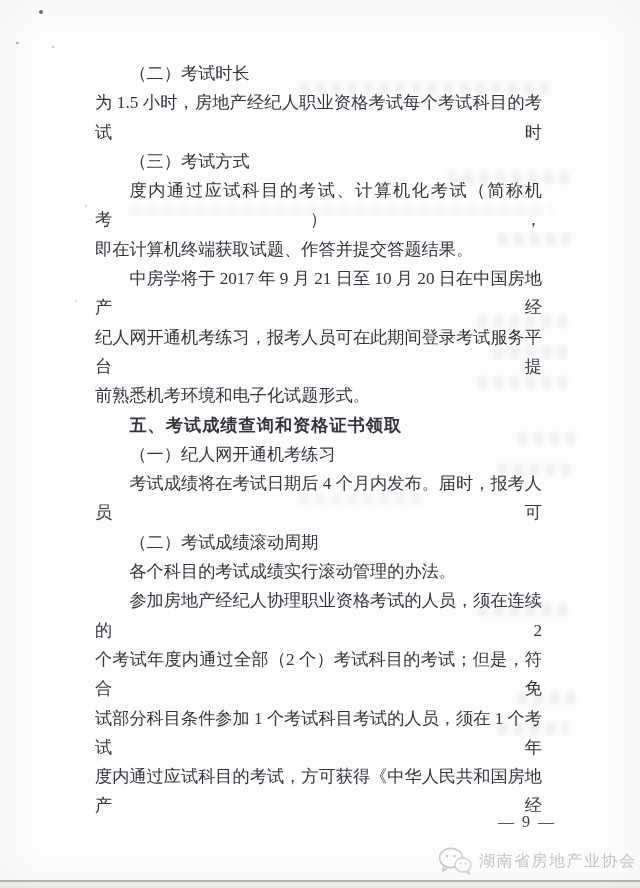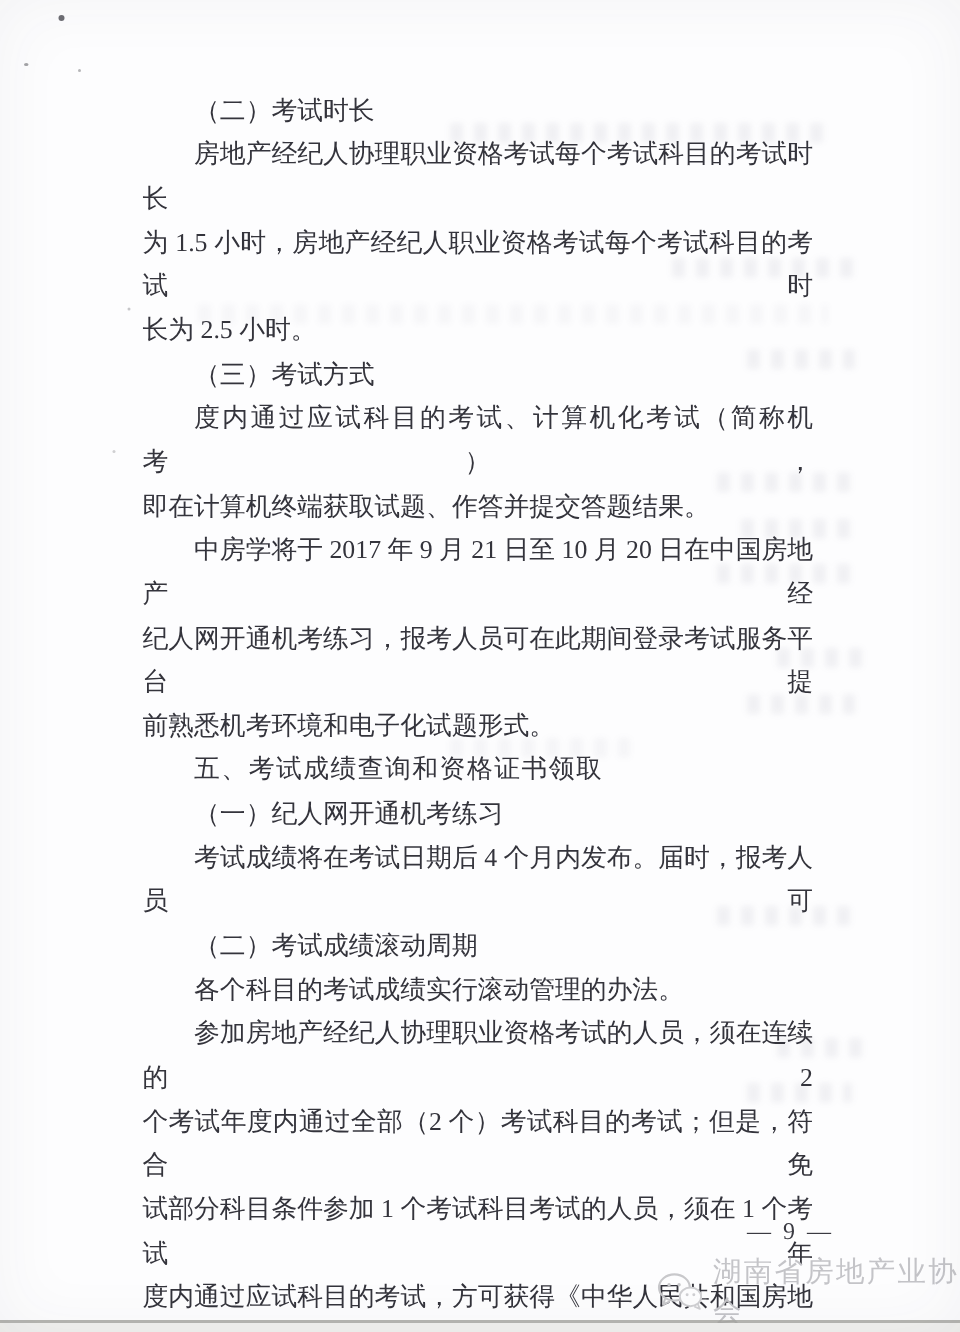--- a/index.html
+++ b/index.html
@@ -22,31 +22,31 @@
     text-align:left;
   }
   .line{white-space:nowrap;}
   .line.indent{text-indent:2em;white-space:nowrap;}
   .line.fill{
     white-space:normal;
     text-align:justify;
     text-align-last:justify;
     text-justify:inter-character;
   }
-  .line.bold{font-weight:normal;letter-spacing:1px;}
+  .line.bold{font-weight:bold;letter-spacing:1px;}
   
   .textcol,.pagenum{filter:blur(0.25px);}
   .pagenum{
     position:absolute;left:482px;top:813px;width:90px;
     font-size:16px;color:#3a3a42;text-align:center;letter-spacing:2px;
   }
   .footer{
     position:absolute;left:438px;top:845px;height:32px;
     display:flex;align-items:center;gap:7px;
-    color:#c4c4c8;font-size:19px;letter-spacing:1.5px;
+    color:#c4c4c8;font-size:16px;letter-spacing:1.5px;
     font-family:"Liberation Sans","DejaVu Sans",sans-serif;
     filter:blur(0.3px);
   }
   
   .paper-edge{position:absolute;left:0;right:0;top:880px;height:2px;background:#a2a29e;opacity:0.8;}
   .below-edge{position:absolute;left:0;right:0;top:882px;bottom:0;background:#f0f0ee;}
   
   .speck{position:absolute;background:#4a4a50;border-radius:50%;}
   .speck.s1{left:39px;top:10px;width:4px;height:4px;opacity:.8;}
   .speck.s2{left:16px;top:42px;width:3px;height:2px;opacity:.5;}
@@ -95,25 +95,23 @@
   <div class="speck s1"></div>
   <div class="speck s2"></div>
   <div class="speck s3"></div>
   <div class="speck s4"></div>
   <div class="speck s5"></div>
 
   <div class="textcol">
 
       <div class="line indent">（二）考试时长</div>
 
-      <div class="line indent fill">房地产经纪人协理职业资格考试每个考试科目的考试时长</div>
 
       <div class="line fill">为 1.5 小时，房地产经纪人职业资格考试每个考试科目的考试时</div>
 
-      <div class="line">长为 2.5 小时。</div>
 
       <div class="line indent">（三）考试方式</div>
 
       <div class="line indent fill">度内通过应试科目的考试、计算机化考试（简称机考），</div>
 
       <div class="line">即在计算机终端获取试题、作答并提交答题结果。</div>
 
       <div class="line indent fill">中房学将于 2017 年 9 月 21 日至 10 月 20 日在中国房地产经</div>
 
       <div class="line fill">纪人网开通机考练习，报考人员可在此期间登录考试服务平台提</div>

